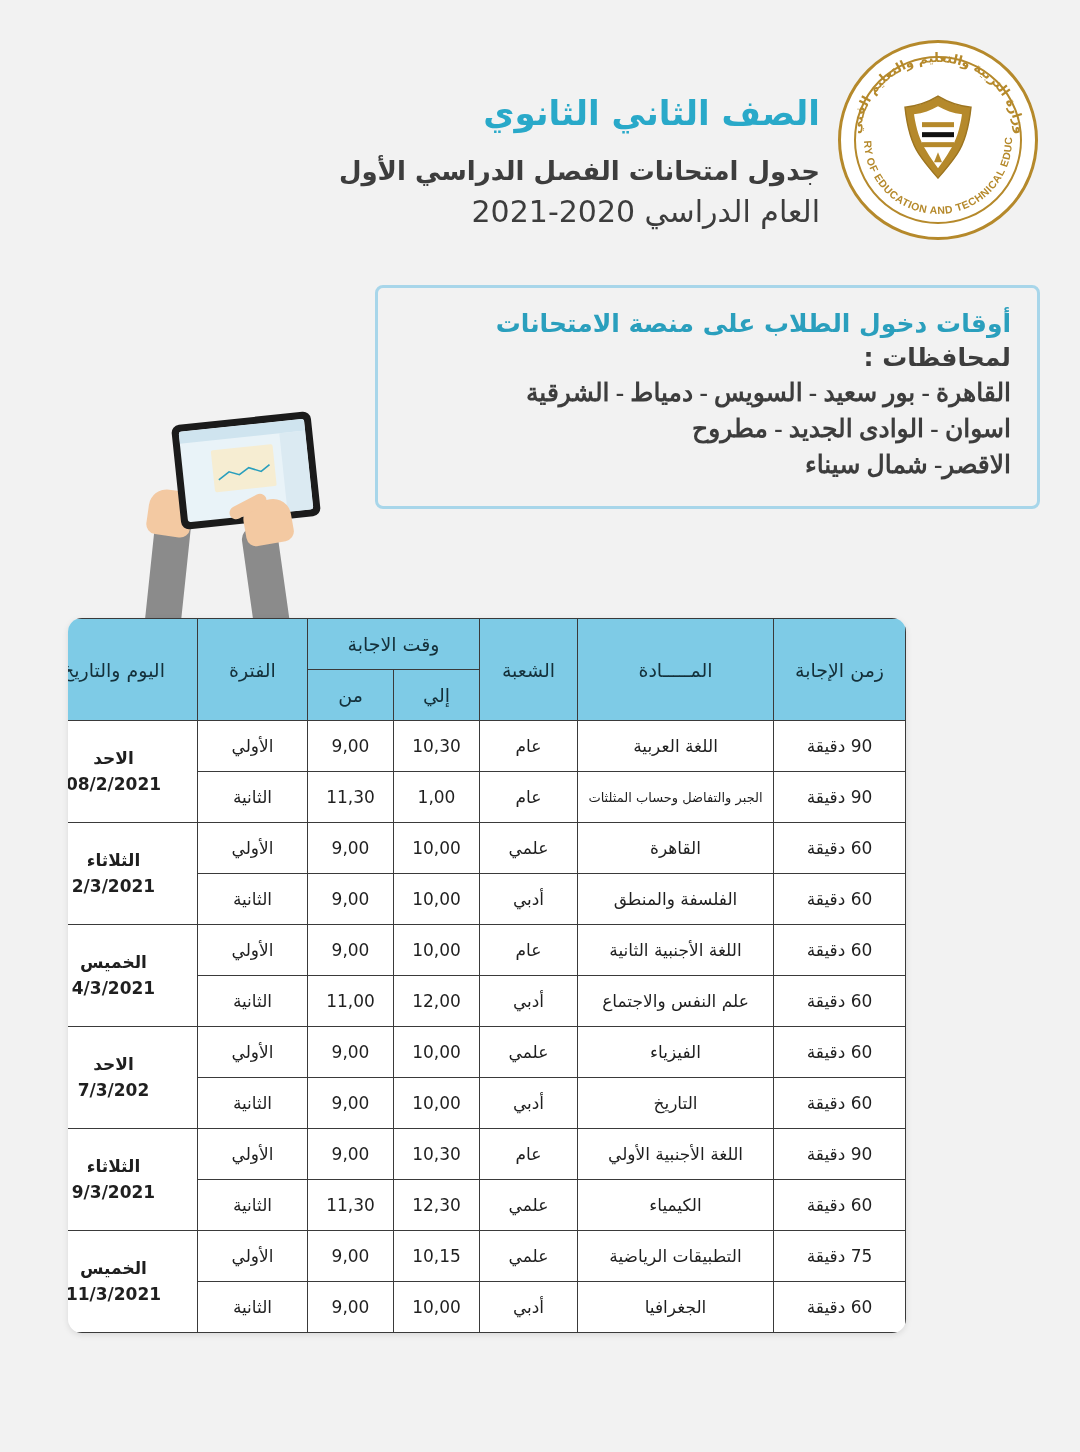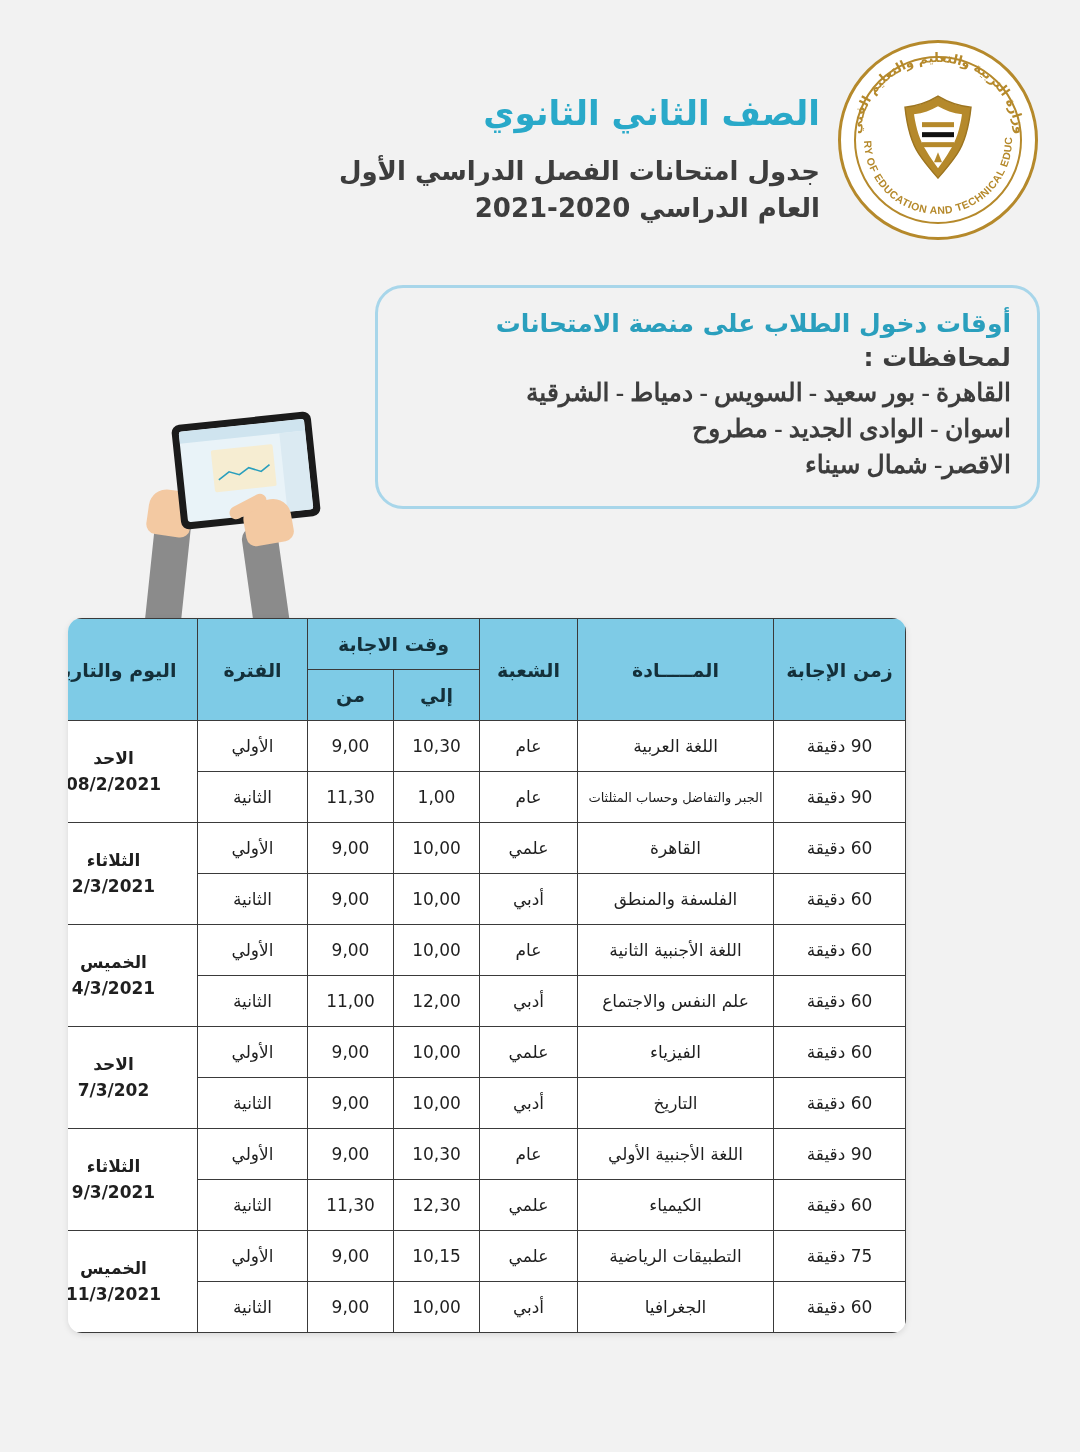--- a/index.html
+++ b/index.html
@@ -74,35 +74,35 @@
     letter-spacing: 0;
   }
   .title-sub {
     font-size: 26px;
     font-weight: bold;
     color: #3d3d3d;
     line-height: 1.45;
     margin-top: 18px;
   }
   .title-year {
-    font-size: 26px;
-    font-weight: bold;
+    font-size: 30px;
+    font-weight: normal;
     color: #3d3d3d;
     line-height: 1.45;
   }
 
   
   .notice {
     position: absolute;
     top: 285px;
     right: 40px;
     width: 665px;
     box-sizing: border-box;
     border: 3px solid #a8d6ea;
-    border-radius: 28px;
+    border-radius: 8px;
     padding: 18px 26px 22px 26px;
     text-align: right;
     direction: rtl;
     background: transparent;
   }
   .notice-title {
     font-size: 25px;
     font-weight: bold;
     color: #2a9fbd;
     line-height: 1.4;
@@ -227,21 +227,21 @@
     border: 1px solid #3a3a3a;
     text-align: center;
     vertical-align: middle;
     color: #1f1f1f;
     font-size: 17px;
     padding: 0;
     height: 50px;
   }
   table.sched thead th {
     background: #7ecbe6;
-    font-weight: bold;
+    font-weight: normal;
     font-size: 19px;
     color: #14303a;
   }
   .col-day   { width: 168px; }
   .col-per   { width: 110px; }
   .col-from  { width: 86px; }
   .col-to    { width: 86px; }
   .col-sec   { width: 98px; }
   .col-subj  { width: 196px; }
   .col-dur   { width: 132px; }

